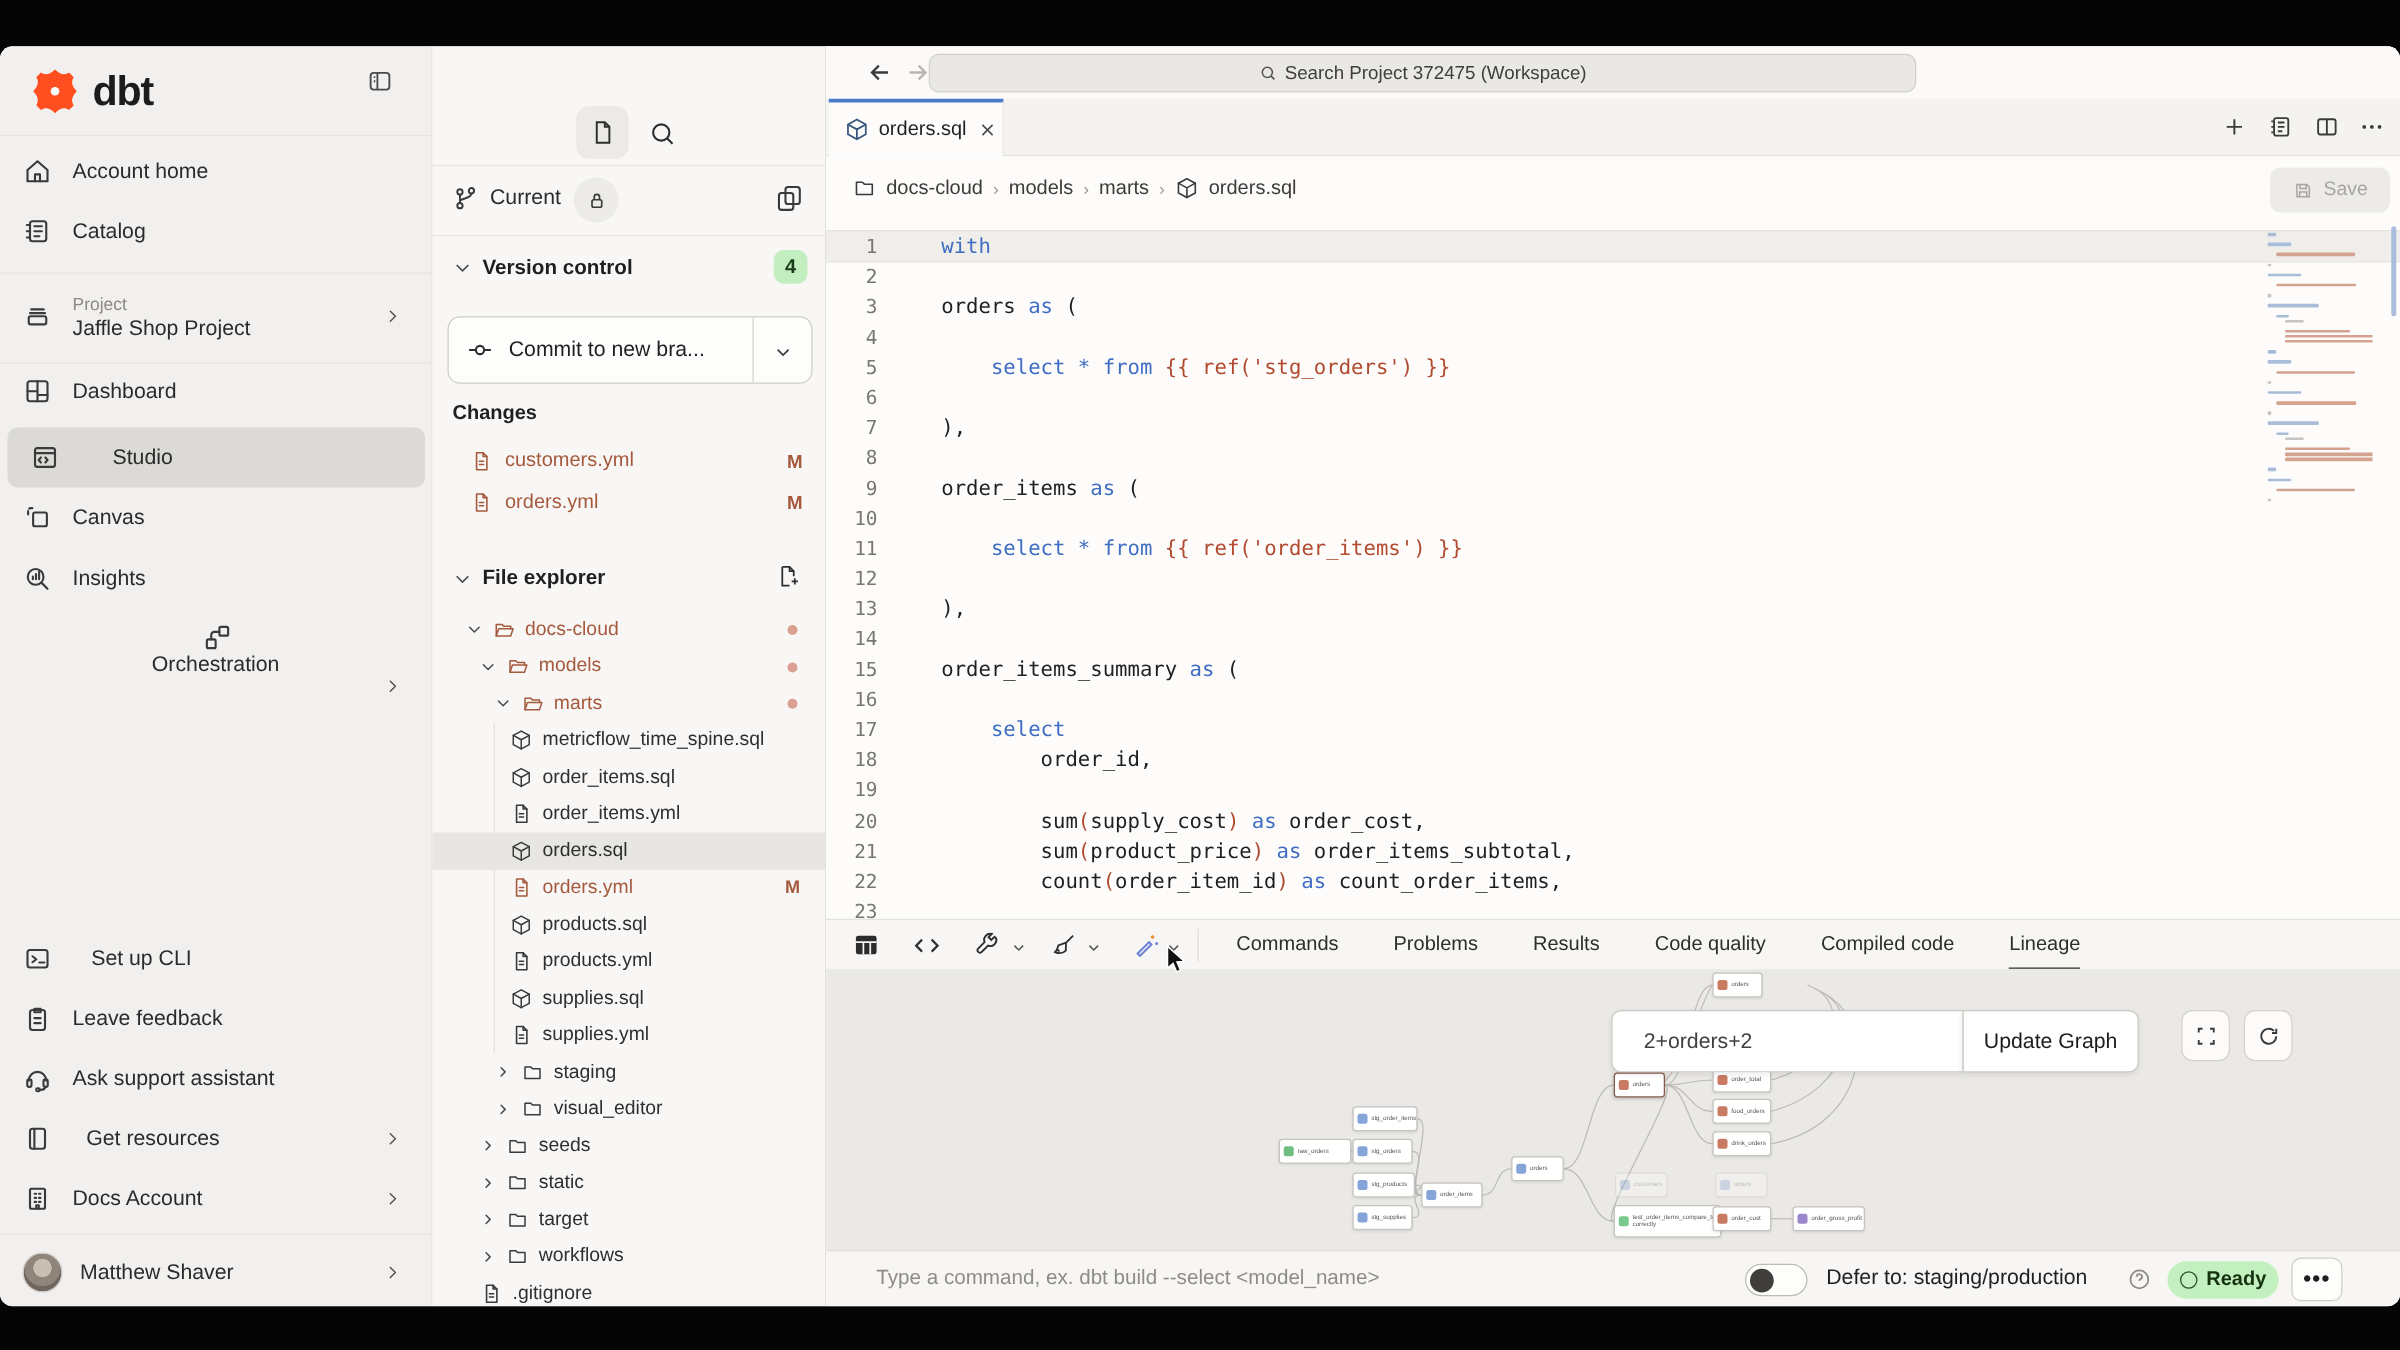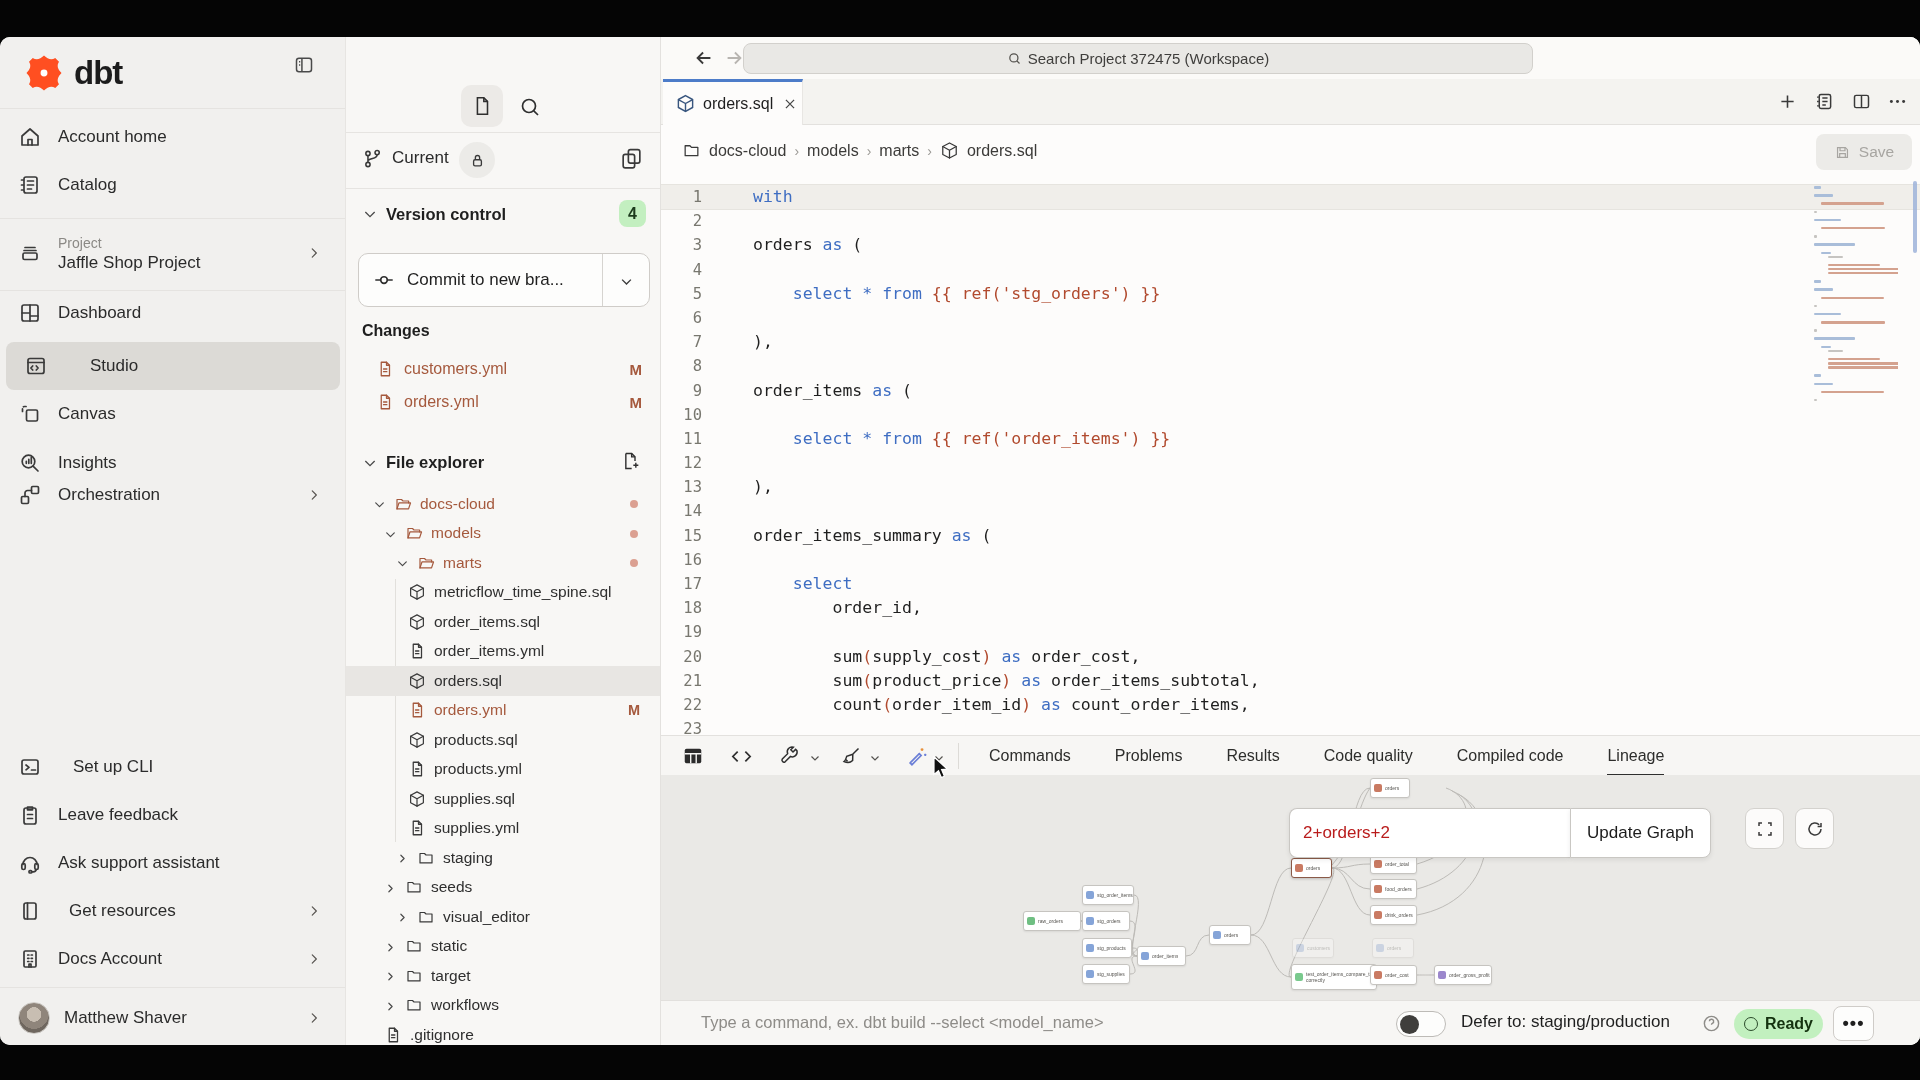--- a/index.html
+++ b/index.html
@@ -107,21 +107,21 @@
 
   #lineage { position:relative; height:225px; background:#eae9e6; flex:none; overflow:hidden; }
   #graph { position:absolute; left:359px; top:0; width:640px; height:225px; }
   #graph svg.edges { position:absolute; inset:0; }
   .gnode { position:absolute; background:#fff; border:1px solid #c6c4c0; border-radius:3px; box-shadow:0 1px 2px rgba(0,0,0,.08); display:flex; align-items:center; padding-left:3px; gap:3px; height:20px; overflow:hidden; }
   .gnode .nic { width:8px; height:8px; border-radius:2px; flex:none; }
   .gnode .nlbl { font-size:5px; color:#55534f; line-height:6px; overflow:hidden; }
   .gnode.sel { border:1.5px solid #8a5a48; box-shadow:0 1px 3px rgba(0,0,0,.2); }
   .gnode.faded { opacity:.3; }
   .gnode.tall { height:26px; }
-  #lin-selector { position:absolute; left:628px; top:33px; width:281px; height:50px; background:#fff; border:1px solid #c9c7c3; border-right:none; border-radius:8px 0 0 8px; display:flex; align-items:center; padding-left:13px; font-size:17px; color:#b91c1c; box-shadow:0 2px 5px rgba(0,0,0,.08); }
+  #lin-selector { position:absolute; left:628px; top:33px; width:281px; height:50px; background:#fff; border:1px solid #c9c7c3; border-right:none; border-radius:8px 0 0 8px; display:flex; align-items:center; padding-left:25px; font-size:17px; color:#404040; box-shadow:0 2px 5px rgba(0,0,0,.08); }
   #update-btn { position:absolute; left:909px; top:33px; width:141px; height:50px; background:#fff; border:1px solid #c9c7c3; border-radius:0 8px 8px 0; display:flex; align-items:center; justify-content:center; font-size:17px; color:#1c1c1c; box-shadow:0 2px 5px rgba(0,0,0,.08); }
   .linbtn { position:absolute; top:33px; width:39px; height:41px; background:#fcfbfa; border:1px solid #d4d2ce; border-radius:9px; display:flex; align-items:center; justify-content:center; color:#3a3a3a; }
   .linbtn svg { width:18px; height:18px; }
 
   #statusbar { position:relative; height:45px; background:#f7f6f4; border-top:1px solid #e2e0dd; flex:none; }
   #cmd-placeholder { position:absolute; left:40px; top:12px; font-size:16.5px; color:#8e8c88; }
   #defer-toggle { position:absolute; left:735px; top:10px; width:50px; height:26px; border:1px solid #bdbbb7; border-radius:13px; background:#fdfdfc; }
   #defer-toggle .knob { position:absolute; left:3px; top:2.5px; width:19px; height:19px; border-radius:50%; background:#3f3e3c; }
   #defer-lbl { position:absolute; left:800px; top:11px; font-size:17px; color:#1f1f1f; }
   #help-ic { position:absolute; left:1041px; top:13px; width:19px; height:19px; color:#8e8c88; }
@@ -200,21 +200,21 @@
               </svg></span>
             <span class="lbl">Canvas</span>
           </div>
           <div class="srow" style="top: 401.5px;">
             <span class="ic"><svg viewBox="0 0 24 24" fill="none" stroke="currentColor" stroke-width="1.7" stroke-linecap="round" stroke-linejoin="round">
                 <circle cx="10.5" cy="10.5" r="6.3"></circle>
                 <path d="M15.3 15.3 L20 20 M8.3 12.3 v-2 M10.8 12.3 v-4 M13.3 12.3 v-6"></path>
               </svg></span>
             <span class="lbl">Insights</span>
           </div>
-          <div class="srow" style="top: 434px;">
+          <div class="srow" style="top: 461px; flex-direction: column;">
             <span class="ic"><svg viewBox="0 0 24 24" fill="none" stroke="currentColor" stroke-width="1.7" stroke-linecap="round" stroke-linejoin="round">
                 <rect x="13.5" y="3.5" width="7" height="7" rx="1.2"></rect>
                 <rect x="3.5" y="13.5" width="7" height="7" rx="1.2"></rect>
                 <path d="M7 13.5 V10 a2.5 2.5 0 0 1 2.5-2.5 h4"></path>
               </svg></span>
             <span class="lbl">Orchestration</span>
             <span class="chev"><svg viewBox="0 0 24 24" fill="none" stroke="currentColor" stroke-width="2" stroke-linecap="round" stroke-linejoin="round">
                 <path d="M9 5 l7 7-7 7"></path>
               </svg></span>
           </div>
@@ -471,38 +471,38 @@
             <span style="width: 50px;"></span>
             <span class="tchev" style="margin-right: 8px;"><svg viewBox="0 0 24 24" fill="none" stroke="currentColor" stroke-width="2.2" stroke-linecap="round" stroke-linejoin="round">
                 <path d="M9 6 l6 6-6 6"></path>
               </svg></span>
             <span class="tic"><svg viewBox="0 0 24 24" fill="none" stroke="currentColor" stroke-width="1.6" stroke-linecap="round" stroke-linejoin="round">
                 <path d="M4 18.5 V6 h6 l2 2 h8 v10.5 Z"></path>
               </svg></span>
             <span class="tlbl">staging</span>
           </div>
           <div class="trow">
+            <span style="width: 50px;"></span>
+            <span class="tchev" style="margin-right: 8px;"><svg viewBox="0 0 24 24" fill="none" stroke="currentColor" stroke-width="2.2" stroke-linecap="round" stroke-linejoin="round">
+                <path d="M9 6 l6 6-6 6"></path>
+              </svg></span>
+            <span class="tic"><svg viewBox="0 0 24 24" fill="none" stroke="currentColor" stroke-width="1.6" stroke-linecap="round" stroke-linejoin="round">
+                <path d="M4 18.5 V6 h6 l2 2 h8 v10.5 Z"></path>
+              </svg></span>
+            <span class="tlbl">visual_editor</span>
+          </div>
+          <div class="trow">
             <span style="width: 38px;"></span>
             <span class="tchev" style="margin-right: 8px;"><svg viewBox="0 0 24 24" fill="none" stroke="currentColor" stroke-width="2.2" stroke-linecap="round" stroke-linejoin="round">
                 <path d="M9 6 l6 6-6 6"></path>
               </svg></span>
             <span class="tic"><svg viewBox="0 0 24 24" fill="none" stroke="currentColor" stroke-width="1.6" stroke-linecap="round" stroke-linejoin="round">
                 <path d="M4 18.5 V6 h6 l2 2 h8 v10.5 Z"></path>
               </svg></span>
             <span class="tlbl">seeds</span>
-          </div>
-          <div class="trow">
-            <span style="width: 50px;"></span>
-            <span class="tchev" style="margin-right: 8px;"><svg viewBox="0 0 24 24" fill="none" stroke="currentColor" stroke-width="2.2" stroke-linecap="round" stroke-linejoin="round">
-                <path d="M9 6 l6 6-6 6"></path>
-              </svg></span>
-            <span class="tic"><svg viewBox="0 0 24 24" fill="none" stroke="currentColor" stroke-width="1.6" stroke-linecap="round" stroke-linejoin="round">
-                <path d="M4 18.5 V6 h6 l2 2 h8 v10.5 Z"></path>
-              </svg></span>
-            <span class="tlbl">visual_editor</span>
           </div>
           <div class="trow">
             <span style="width: 38px;"></span>
             <span class="tchev" style="margin-right: 8px;"><svg viewBox="0 0 24 24" fill="none" stroke="currentColor" stroke-width="2.2" stroke-linecap="round" stroke-linejoin="round">
                 <path d="M9 6 l6 6-6 6"></path>
               </svg></span>
             <span class="tic"><svg viewBox="0 0 24 24" fill="none" stroke="currentColor" stroke-width="1.6" stroke-linecap="round" stroke-linejoin="round">
                 <path d="M4 18.5 V6 h6 l2 2 h8 v10.5 Z"></path>
               </svg></span>
             <span class="tlbl">static</span>

